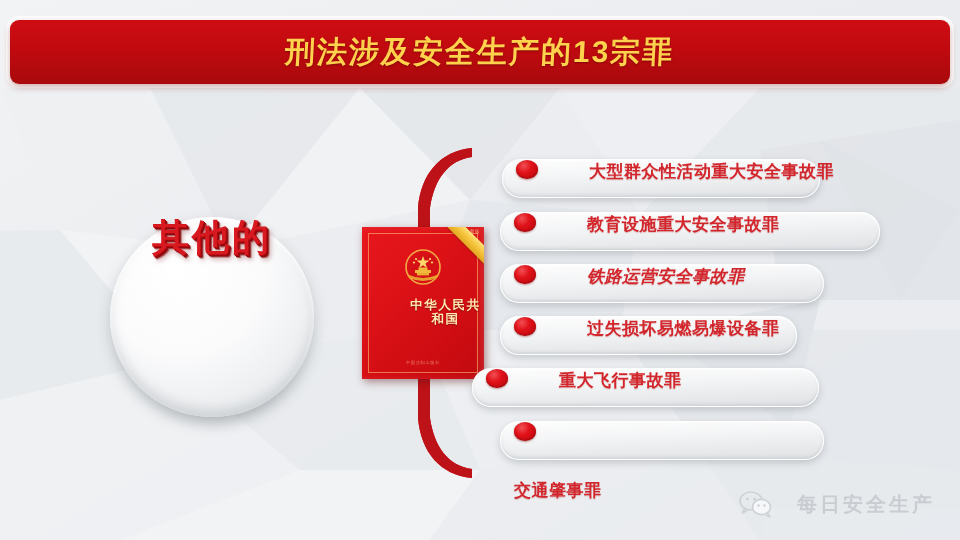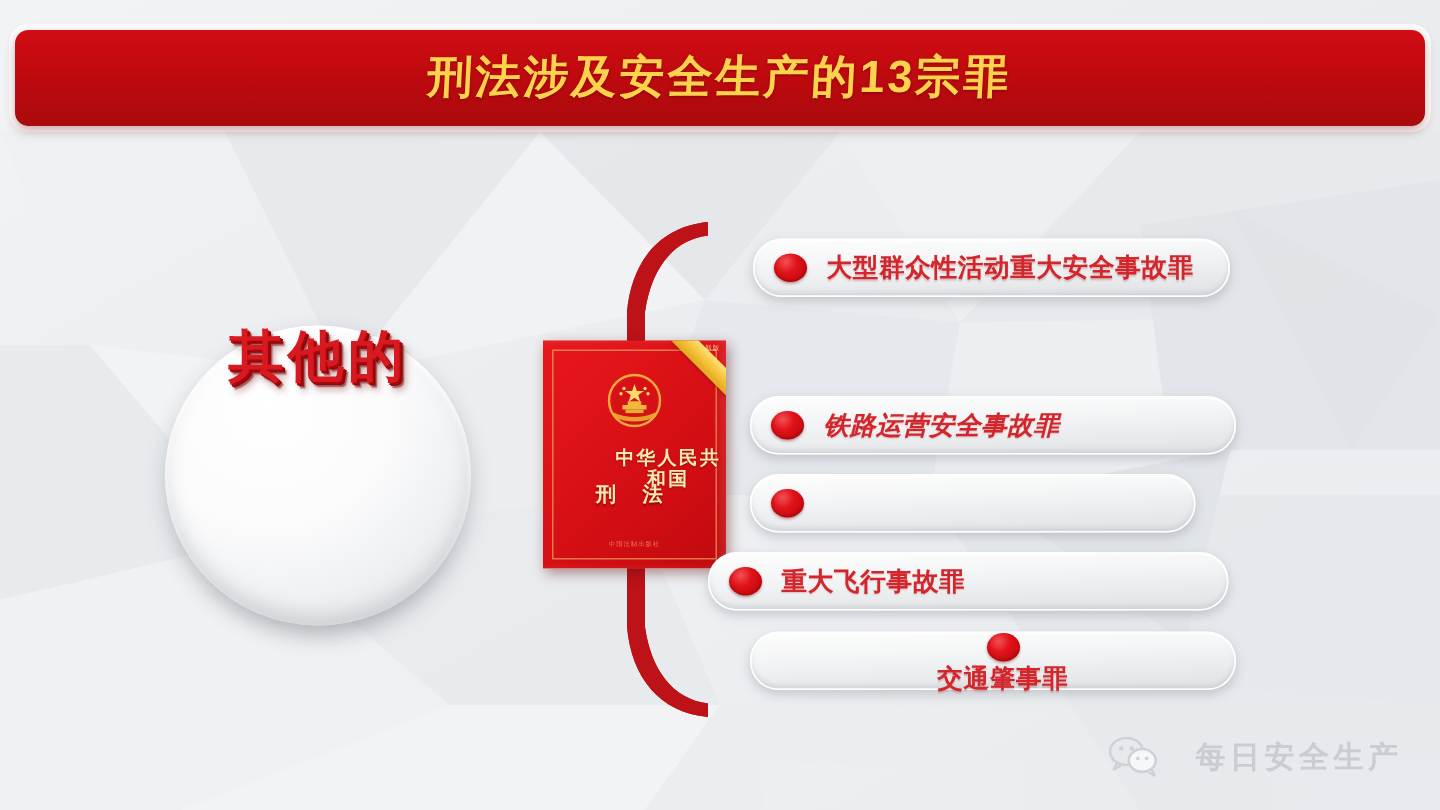--- a/index.html
+++ b/index.html
@@ -116,21 +116,21 @@
 
   
   .pill{
     position:absolute;height:37px;border-radius:19px;
     background:linear-gradient(178deg,#fdfdfd 0%,#f4f5f6 38%,#e6e8ea 78%,#dfe1e4 100%);
     border:1px solid rgba(255,255,255,.95);
     box-shadow:
       0 3px 7px rgba(120,126,134,.34),
       inset 0 1px 1px rgba(255,255,255,.95),
       inset 0 -2px 3px rgba(175,180,186,.35);
-    display:flex;align-items:center;
+    display:flex;gap:38px;
   }
   .pill-dot{
     flex:0 0 auto;width:22px;height:19px;border-radius:50%;
     margin-left:13px;
     background:radial-gradient(circle at 36% 30%, #f05055 0%, #e11219 38%, #c40a10 78%, #a8060b 100%);
     box-shadow:0 1px 2px rgba(120,10,14,.45), inset 0 -1px 2px rgba(120,5,8,.5);
   }
   .pill-label{
     margin-left:13px;
     color:#d3262c;
@@ -220,36 +220,40 @@
       <circle cx="27" cy="12" r="1.1" fill="#ffd96b"></circle>
       <circle cx="29" cy="15.5" r="1.1" fill="#ffd96b"></circle>
       <circle cx="13" cy="12" r="1.1" fill="#ffd96b"></circle>
       <circle cx="11" cy="15.5" r="1.1" fill="#ffd96b"></circle>
       <rect x="12" y="23" width="16" height="3" fill="#f0b93c"></rect>
       <rect x="14" y="26" width="12" height="2.4" fill="#e8ae30"></rect>
       <rect x="15.5" y="20.5" width="9" height="2.6" fill="#f0b93c"></rect>
       <path d="M6,28 Q20,34 34,28 L34,31 Q20,37 6,31 Z" fill="#e8ae30" opacity=".9"></path>
     </svg>
     <div class="book-title">中华人民共和国</div>
-    <div class="book-title2">刑 法</div>
     <div class="book-pub">中国法制出版社</div>
     <div class="book-ribbon"></div>
     <div class="book-ribbon-tag">新版</div>
   </div>
 
   <div class="pill" style="left:502px;top:159px;width:316px;">
     <span class="pill-dot"></span>
     <span class="pill-label">大型群众性活动重大安全事故罪</span>
   </div>
+  <div class="pill" style="left:500px;top:212px;width:378px;">
+    <span class="pill-dot"></span>
+    <span class="pill-label">教育设施重大安全事故罪</span>
+  </div>
   <div class="pill" style="left:500px;top:264px;width:322px;font-style:italic;">
     <span class="pill-dot"></span>
     <span class="pill-label">铁路运营安全事故罪</span>
   </div>
   <div class="pill" style="left:500px;top:316px;width:295px;">
     <span class="pill-dot"></span>
+    <span class="pill-label">过失损坏易燃易爆设备罪</span>
   </div>
   <div class="pill" style="left:472px;top:368px;width:345px;">
     <span class="pill-dot"></span>
     <span class="pill-label">重大飞行事故罪</span>
   </div>
   <div class="pill" style="left:500px;top:421px;width:322px;flex-direction:column;">
     <span class="pill-dot"></span>
     <span class="pill-label">交通肇事罪</span>
   </div>
 

